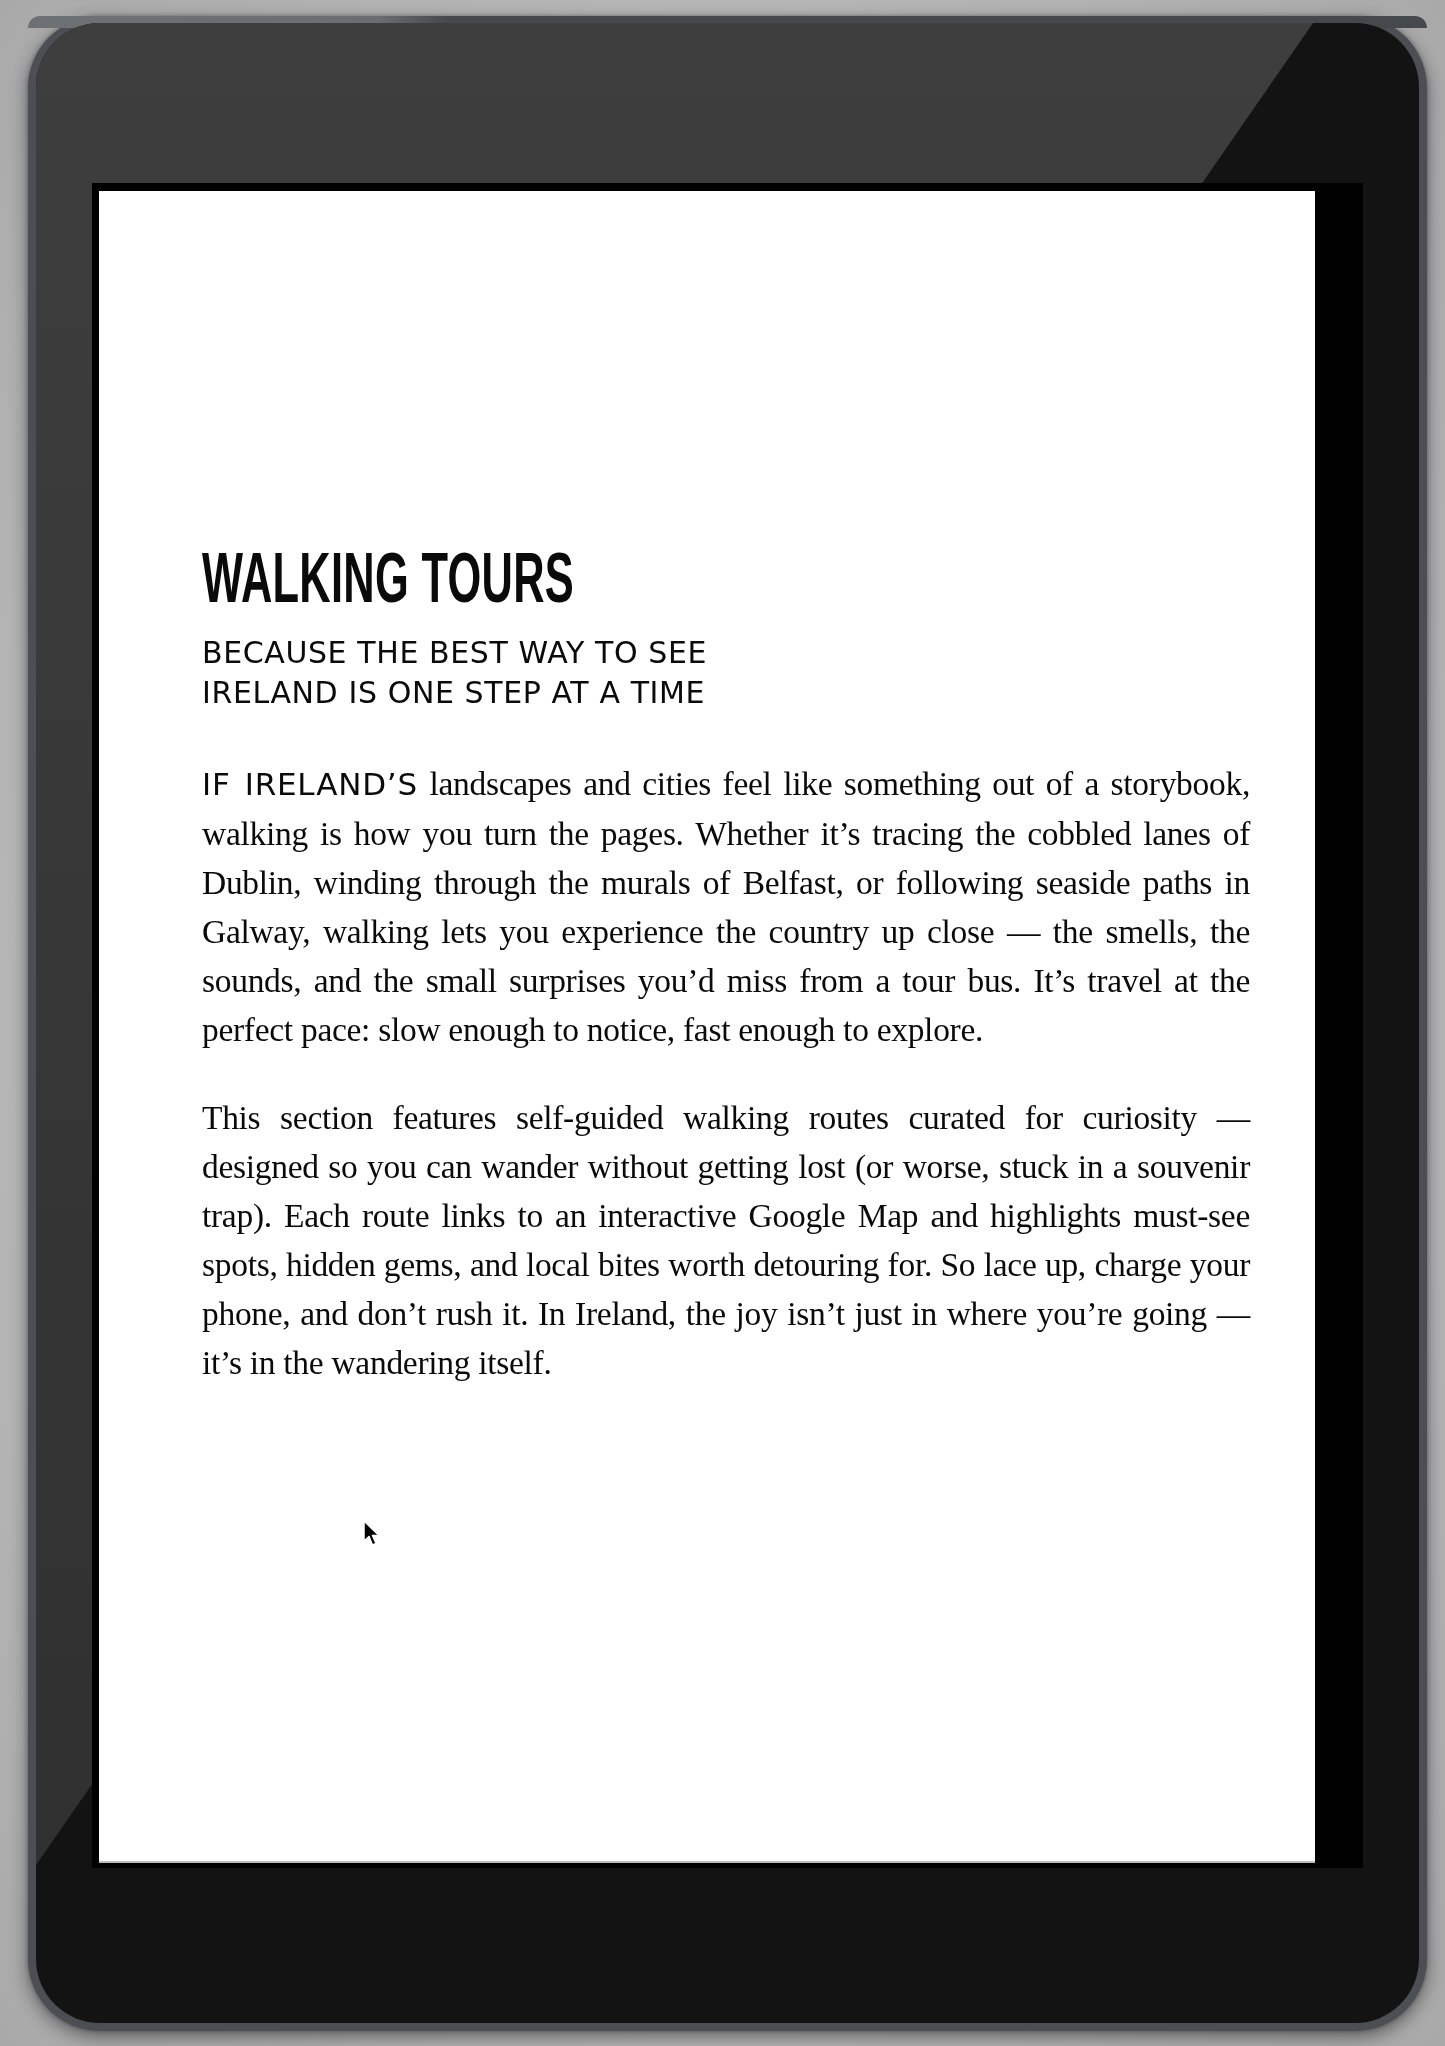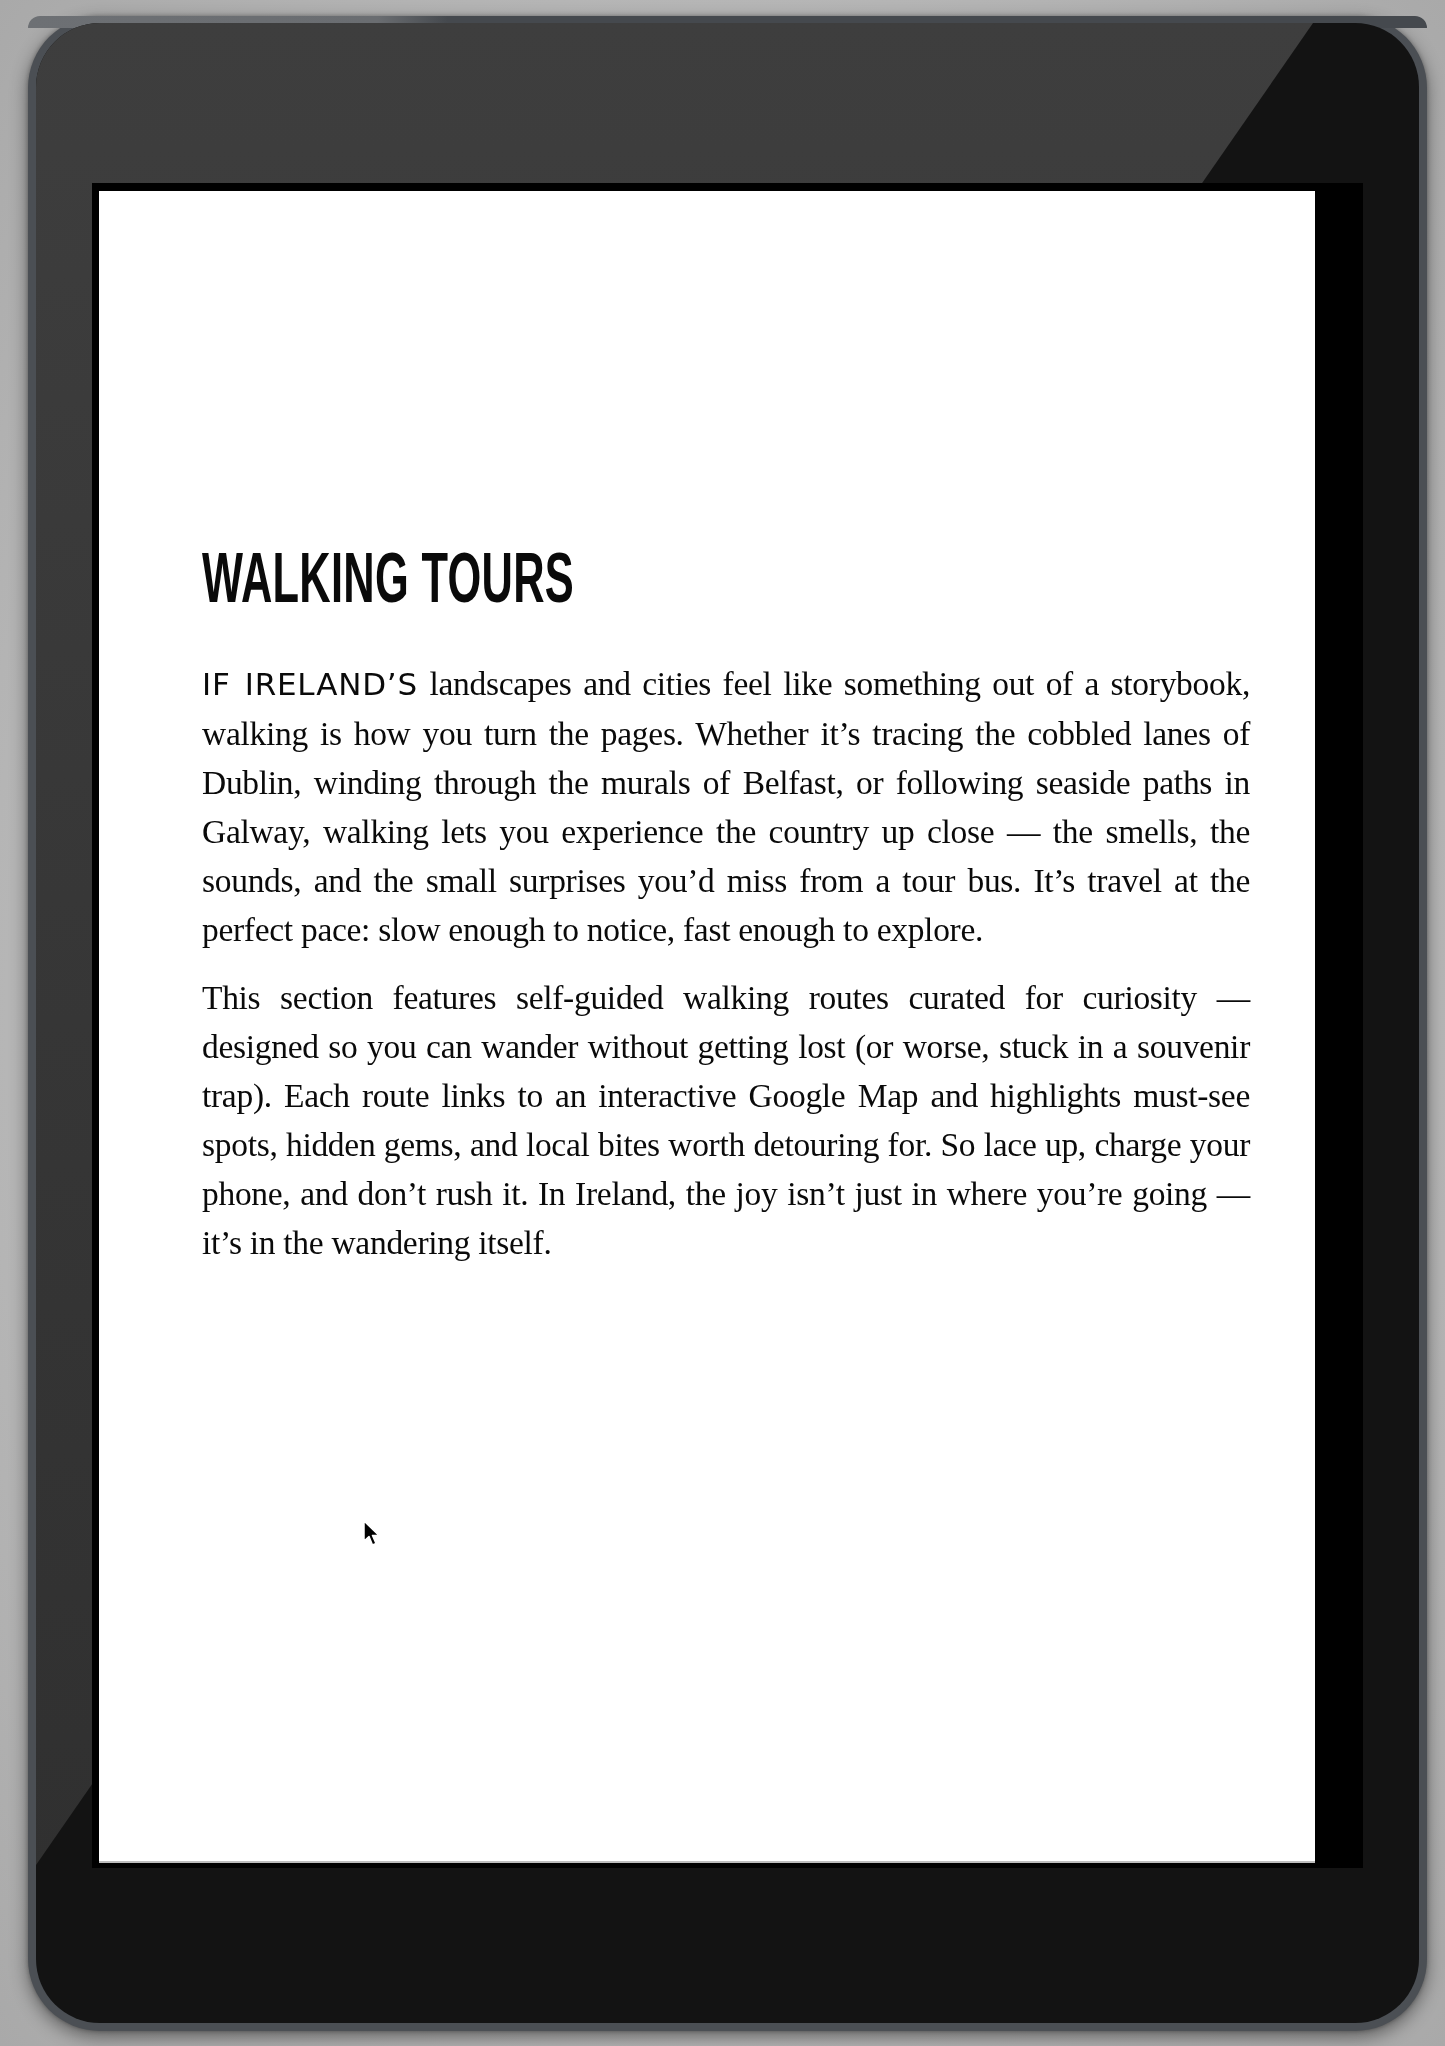--- a/index.html
+++ b/index.html
@@ -49,40 +49,44 @@
     font-family: "DejaVu Sans", sans-serif;
     font-size:30px; line-height:40px; margin:20px 0 0 0;
     letter-spacing:0.6px; font-weight:400;
   }
   .subtitle span { display:block; white-space:nowrap; }
   .para {
     font-size:33.5px; line-height:49px; text-align:justify;
     margin:0; letter-spacing:-0.3px;
   }
   .para1 { margin-top:46px; }
-  .para2 { margin-top:19px; }
+  .para2 { margin-top:39px; }
   .lead {
     font-family: "DejaVu Sans", sans-serif;
     font-size:31px; letter-spacing:0.8px;
   }
   .cursor {
     position:absolute; left:362px; top:1520px; width:20px; height:28px;
   }
 </style>
 </head>
 <body>
 
 <div class="device-rim"></div>
 <div class="device-body">
   <div class="glare"></div>
 </div>
 <div class="screen-frame"></div>
 <div class="screen">
   <div class="content">
     <h1 class="title">WALKING TOURS</h1>
+    <div class="subtitle">
+      <span>BECAUSE THE BEST WAY TO SEE</span>
+      <span>IRELAND IS ONE STEP AT A TIME</span>
+    </div>
     <p class="para para1"><span class="lead">IF IRELAND’S</span><span> landscapes and cities feel like something out of a storybook, walking is how you turn the pages. Whether it’s tracing the cobbled lanes of Dublin, winding through the murals of Belfast, or following seaside paths in Galway, walking lets you experience the country up close — the smells, the sounds, and the small surprises you’d miss from a tour bus. It’s travel at the perfect pace: slow enough to notice, fast enough to explore.</span></p>
     <p class="para para2"><span>This section features self-guided walking routes curated for curiosity — designed so you can wander without getting lost (or worse, stuck in a souvenir trap). Each route links to an interactive Google Map and highlights must-see spots, hidden gems, and local bites worth detouring for. So lace up, charge your phone, and don’t rush it. In Ireland, the joy isn’t just in where you’re going — it’s in the wandering itself.</span></p>
   </div>
 </div>
 
 <svg class="cursor" viewBox="0 0 20 28">
   <path d="M2 1 L2 21 L7 16.5 L10.5 25 L14 23.5 L10.5 15.5 L17 15.5 Z" fill="#000" stroke="#fff" stroke-width="1.5" stroke-linejoin="round"></path>
 </svg>
 
 </body></html>

